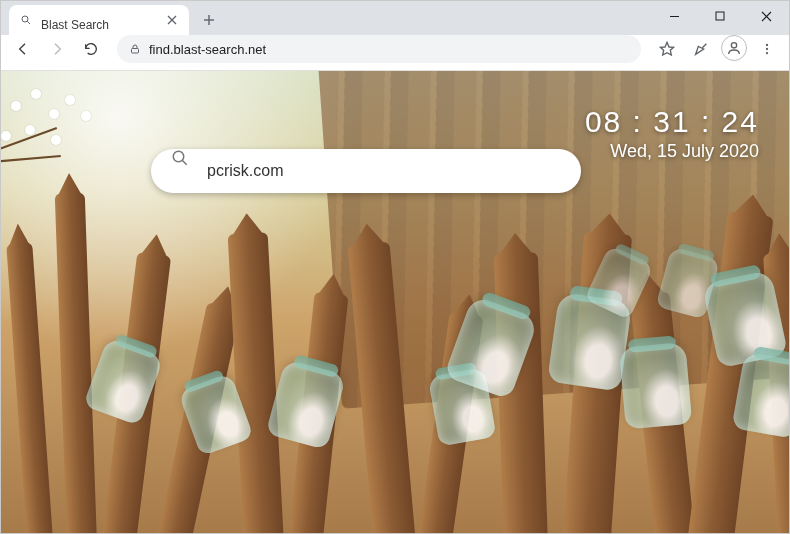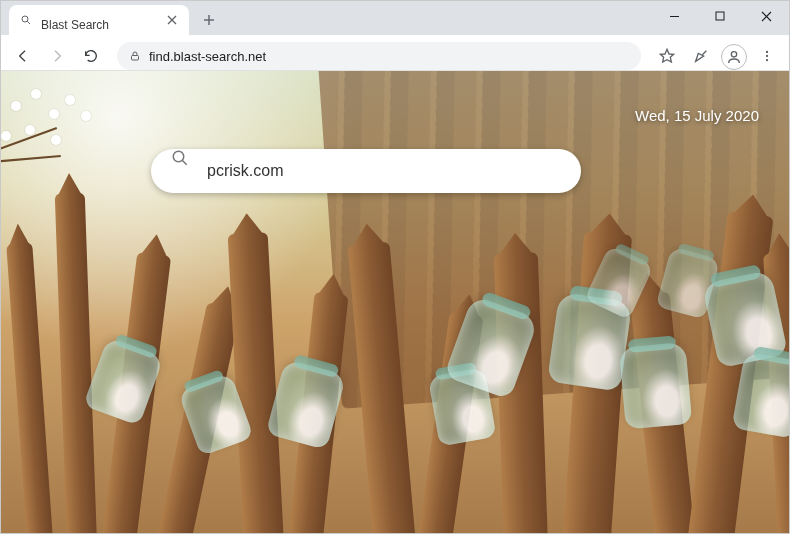--- a/index.html
+++ b/index.html
@@ -11,21 +11,21 @@
   .titlebar { height: 34px; background: #dee1e6; display: flex; align-items: flex-end; position: relative; }
   .tab { margin-left: 8px; height: 30px; width: 180px; background: #fff; border-radius: 8px 8px 0 0; display: flex; align-items: center; padding: 0 10px; font-size: 12px; color: #3c3c3c; position: relative; }
   .tab .fav { width: 14px; height: 14px; margin-right: 8px; display:flex; align-items:center; justify-content:center; color:#5f6368;}
   .tab .title { flex: 1; white-space: nowrap; overflow: hidden; text-overflow: ellipsis; margin-top: 9px; }
   .tab .close { width: 14px; height: 14px; color:#5f6368; display:flex; align-items:center; justify-content:center; border-radius:50%;}
   .newtab { width: 28px; height: 28px; margin-left: 6px; margin-bottom: 1px; display:flex; align-items:center; justify-content:center; color:#5f6368; border-radius:50%;}
 
   .win-controls { position:absolute; right:0; top:0; height:30px; display:flex; }
   .win-btn { width:46px; height:30px; display:flex; align-items:center; justify-content:center; color:#1f1f1f; }
 
-  .toolbar { height: 36px; background:#fff; border-bottom:1px solid #e1e1e1; display:flex; align-items:flex-end; padding:0 8px; gap:6px;}
+  .toolbar { height: 36px; background:#fff; border-bottom:1px solid #e1e1e1; display:flex; align-items:flex-start; padding:0 8px; gap:6px;}
   .tbtn { width:28px; height:28px; border-radius:50%; display:flex; align-items:center; justify-content:center; color:#5f6368;}
   .tbtn.enabled{color:#3c4043;}
   .omnibox { flex:1; height:28px; background:#f1f3f4; border-radius:14px; display:flex; align-items:center; padding:0 12px; font-size:13px; color:#202124; gap:8px; margin:0 6px;}
   .omnibox .lock{color:#5f6368; display:flex;}
   .avatar { width:26px; height:26px; border-radius:50%; border:1px solid #bdbdbd; display:flex; align-items:center; justify-content:center; color:#5f6368;}
 
   
   .content { flex:1; position:relative; overflow:hidden; }
 
   .bg { position:absolute; inset:0; }
@@ -59,21 +59,21 @@
     background:linear-gradient(180deg, rgba(150,205,190,.7), rgba(110,175,160,.7)); }
 
   
   .searchbar { position:absolute; left:150px; top:78px; width:430px; height:44px; background:#fff; border-radius:22px; display:flex; padding:0 20px; box-shadow:0 2px 6px rgba(0,0,0,.25); gap:18px;}
   .searchbar .si{ color:#777; display:flex;}
   .searchbar input{ border:none; outline:none; flex:1; font-size:16px; color:#333; background:transparent;}
 
   
   .clock { position:absolute; right:30px; top:34px; text-align:right; color:#fff; text-shadow:0 1px 4px rgba(0,0,0,.5);}
   .clock .time{ font-size:30px; font-weight:400; letter-spacing:2px;}
-  .clock .date{ font-size:15px; margin-top:2px;}
+  .clock .date{ font-size:18px; margin-top:2px;}
 
   svg { display:block; }
 </style>
 </head>
 <body>
 
 <div class="window">
 
   <div class="titlebar">
     <div class="tab">
@@ -208,20 +208,21 @@
       <div class="jar" style="left:470px; top:150px; transform:rotate(200deg) scale(1.0);"></div>
       <div class="jar" style="left:560px; top:140px; transform:rotate(188deg) scale(1.05);"></div>
       <div class="jar" style="left:616px; top:188px; transform:rotate(175deg) scale(.95);"></div>
       <div class="jar" style="left:596px; top:98px;  transform:rotate(205deg) scale(.7); opacity:.7;"></div>
       <div class="jar" style="left:660px; top:96px;  transform:rotate(195deg) scale(.72); opacity:.7;"></div>
       <div class="jar" style="left:700px; top:120px; transform:rotate(168deg) scale(1.0);"></div>
       <div class="jar" style="left:740px; top:200px; transform:rotate(190deg) scale(.9);"></div>
     </div>
 
     <div class="clock">
+      <div class="time">08 : 31 : 24</div>
       <div class="date">Wed, 15 July 2020</div>
     </div>
 
     <div class="searchbar">
       <span class="si">
         <svg width="18" height="18" viewBox="0 0 24 24" fill="none" stroke="currentColor" stroke-width="2">
             <circle cx="10" cy="10" r="7"></circle>
             <line x1="21" y1="21" x2="15" y2="15"></line>
           </svg>
       </span>

